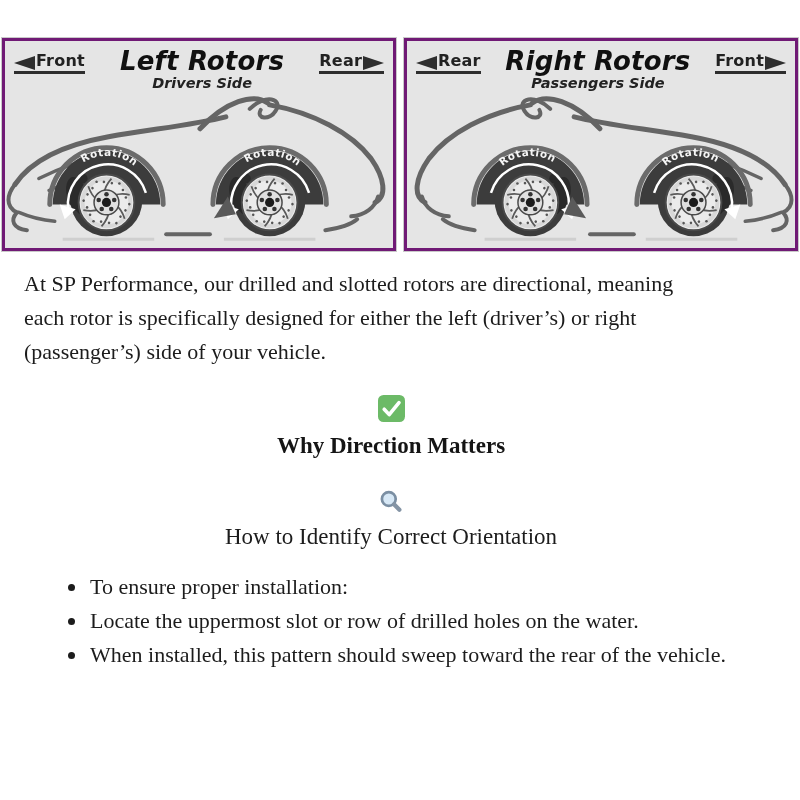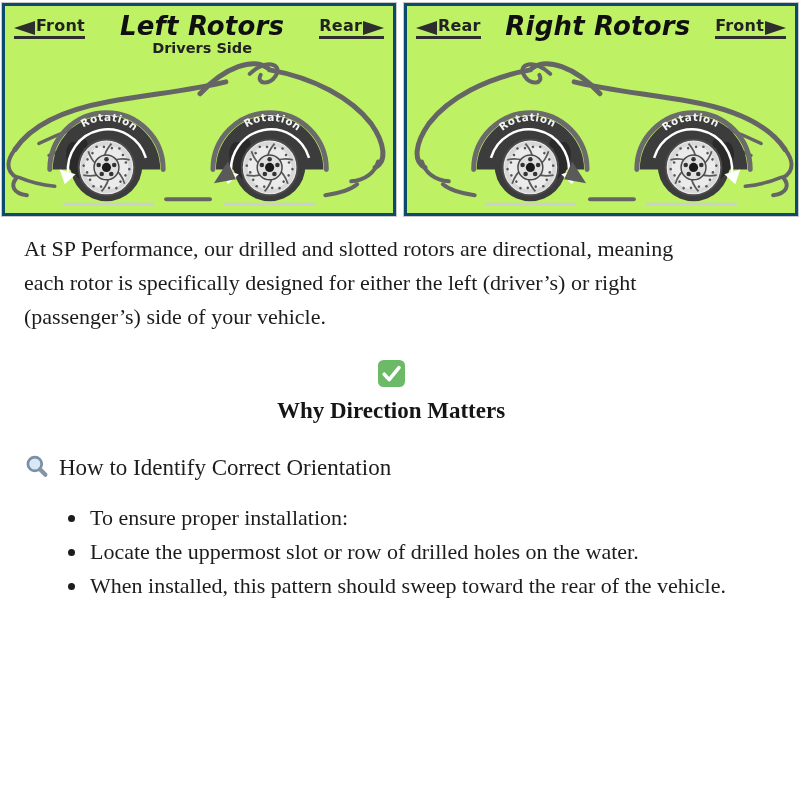--- a/index.html
+++ b/index.html
@@ -6,52 +6,53 @@
   html,body { background:#ffffff; }
   body {
     width:800px; height:800px; overflow:hidden;
     font-family:"Liberation Serif","DejaVu Serif",serif;
     color:#1c1c1c;
   }
 
   
   .diagram { display:flex; gap:8px; padding:3px 2px 0 2px; }
   .panel {
-    flex:1; border:3px solid #0c4a6e; background:#bef264;
+    flex:1; border:3px solid #701a75; background:#e5e5e5;
     box-shadow:0 0 0 1px #c9c9c9;
+    margin-top:35px;
   }
   .panel-header {
     display:flex; justify-content:space-between; align-items:flex-start;
     padding:7px 9px 0 9px; height:48px;
     font-family:"DejaVu Sans","Liberation Sans",sans-serif;
   }
   .dir {
     display:flex; align-items:center; gap:1px;
     border-bottom:3px solid #2e2e2e; padding-bottom:1px; margin-top:3px;
   }
   .dir-text { font-size:16px; font-weight:700; color:#222; letter-spacing:.2px; }
   .tri { width:0; height:0; border-top:7px solid transparent; border-bottom:7px solid transparent; }
   .tri-left  { border-right:21px solid #2e2e2e; margin-bottom:-4px; }
   .tri-right { border-left:21px solid #2e2e2e; margin-bottom:-4px; }
   .panel-titles { text-align:center; }
   .panel-title { font-size:26px; font-weight:800; color:#101010; line-height:1.05; letter-spacing:.2px;font-style:italic; }
-  .panel-subtitle { font-size:14.5px; font-weight:700; color:#222; }
+  .panel-subtitle { font-size:14.5px; font-weight:700; font-style:italic; color:#222; }
   .car-svg { display:block; width:100%; height:auto; }
   .rot-text { font-family:"DejaVu Sans","Liberation Sans",sans-serif; font-size:10.5px; font-weight:700; fill:#f5f5f5; letter-spacing:.6px; }
 
   
   .article { padding:0 42px 0 24px; }
   .intro { margin-top:16px; max-width:692px; font-size:22px; line-height:34px; }
   .h-check {
     margin-top:26px; display:flex; align-items:center; gap:11px;
     font-size:23px; font-weight:700; color:#151515;flex-direction:column;
   }
   .h-mag {
     margin-top:30px; display:flex; align-items:center; gap:8px;
-    font-size:23px; font-weight:400; color:#1c1c1c;
+    font-size:23px; font-weight:400; color:#1c1c1c;flex-direction:column;
   }
   .emoji-svg { display:block; flex:0 0 auto; }
   .lead { margin-top:24px; font-size:22px; line-height:34px; }
   ul.blist { margin-top:15px; padding-left:64px; list-style:disc; }
   ul.blist li { font-size:22px; line-height:34px; max-width:645px; padding-left:2px; }
   ul.blist.second { margin-top:20px; }
 </style>
 </head>
 <body>
 
@@ -152,20 +153,21 @@
   </div>
 
   <div class="panel">
     <div class="panel-header">
       <div class="dir">
         <span class="tri tri-left"></span>
         <span class="dir-text">Rear</span>
       </div>
       <div class="panel-titles">
         <div class="panel-title">Right Rotors</div>
+        <div class="panel-subtitle">Passengers Side</div>
       </div>
       <div class="dir">
         <span class="dir-text">Front</span>
         <span class="tri tri-right"></span>
       </div>
     </div>
 
     <svg class="car-svg" viewBox="0 0 390 160">
       <use href="#carbody" transform="translate(390,0) scale(-1,1)"></use>
       <path id="rotR1" d="M 86.8,88.5 A 43,43 0 0 1 165.5,98.9" fill="none"></path>

